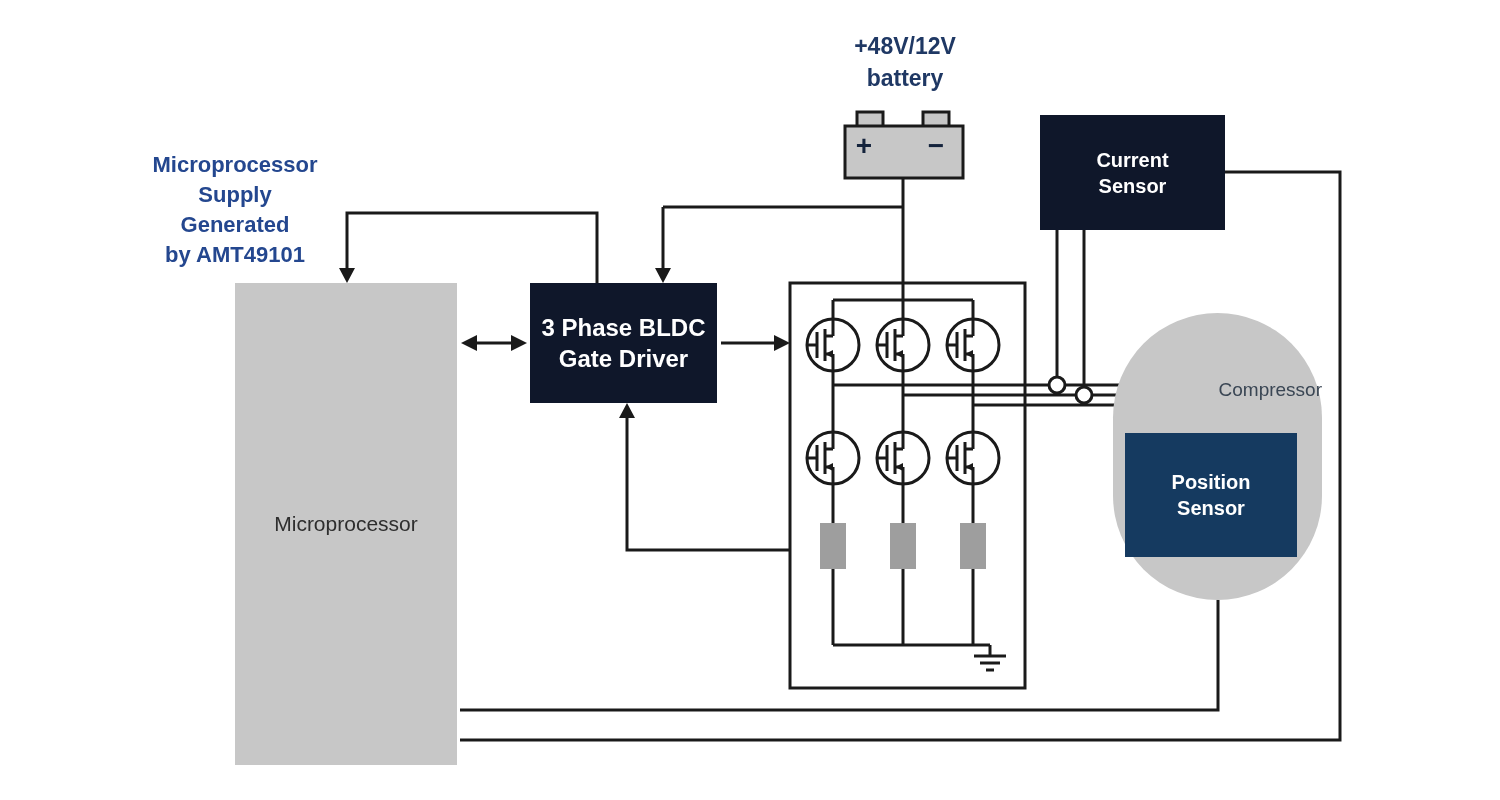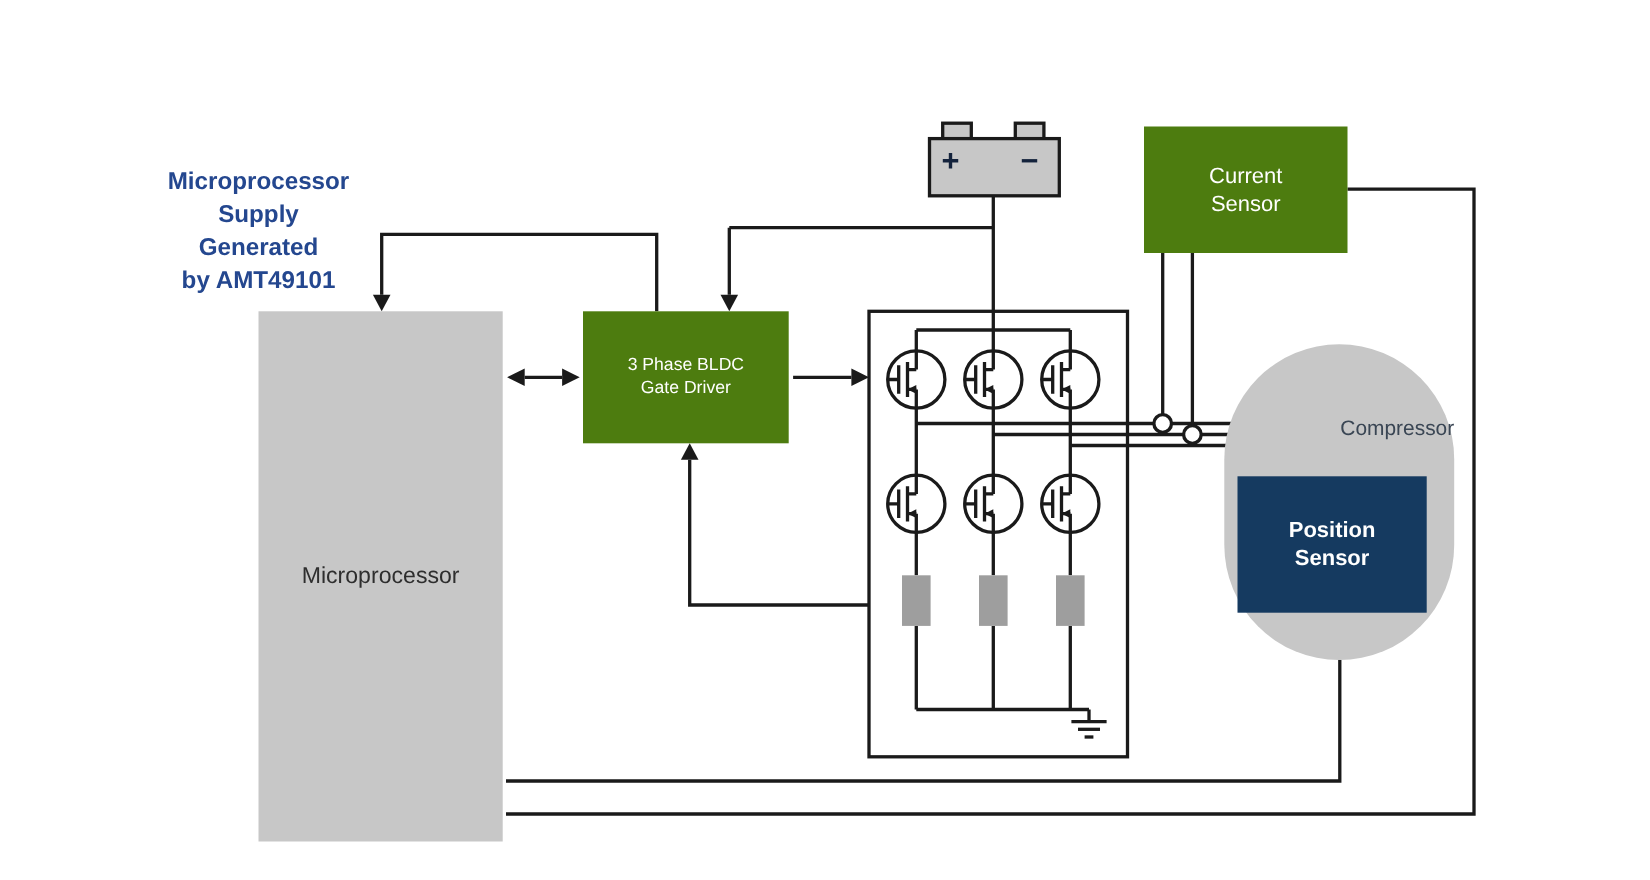--- a/index.html
+++ b/index.html
@@ -9,25 +9,25 @@
     overflow:hidden;
     background:#ffffff;
     font-family:"Liberation Sans", sans-serif;
   }
   #wires-svg{position:absolute;left:0;top:0;z-index:1;}
   .block{
     position:absolute;z-index:2;
     display:flex;align-items:center;justify-content:center;
     text-align:center;box-sizing:border-box;
   }
-  .navy{background:#4d7c0f;color:#ffffff;font-weight:normal;}
+  .navy{background:#0f172a;color:#ffffff;font-weight:bold;}
   .gray{background:#C7C7C7;color:#2e2e2e;}
   .pre{white-space:pre-line;}
   #microprocessor-block{left:235px;top:283px;width:222px;height:482px;font-size:21px;}
-  #gate-driver-block{left:530px;top:283px;width:187px;height:120px;font-size:16px;line-height:1.3;}
+  #gate-driver-block{left:530px;top:283px;width:187px;height:120px;font-size:24px;line-height:1.3;}
   #current-sensor-block{left:1040px;top:115px;width:185px;height:115px;font-size:20px;line-height:1.3;}
   #compressor-block{
     position:absolute;z-index:2;
     left:1113px;top:313px;width:209px;height:287px;
     background:#C7C7C7;border-radius:105px;
   }
   #compressor-label{
     position:absolute;left:0;top:66px;width:209px;
     text-align:right;font-size:19px;color:#3a4654;
   }
@@ -133,20 +133,22 @@
       <rect x="923" y="112" width="26" height="16"></rect>
       <rect x="845" y="126" width="118" height="52"></rect>
     </g>
   </svg>
 
   <div id="supply-note" class="floating-label pre">Microprocessor
 Supply
 Generated
 by AMT49101</div>
 
+  <div id="battery-label" class="floating-label pre">+48V/12V
+battery</div>
 
   <span id="battery-plus" class="battery-terminal-sign">+</span>
   <span id="battery-minus" class="battery-terminal-sign">−</span>
 
   <div id="microprocessor-block" class="block gray">
     <span>Microprocessor</span>
   </div>
 
   <div id="gate-driver-block" class="block navy">
     <span class="pre">3 Phase BLDC

